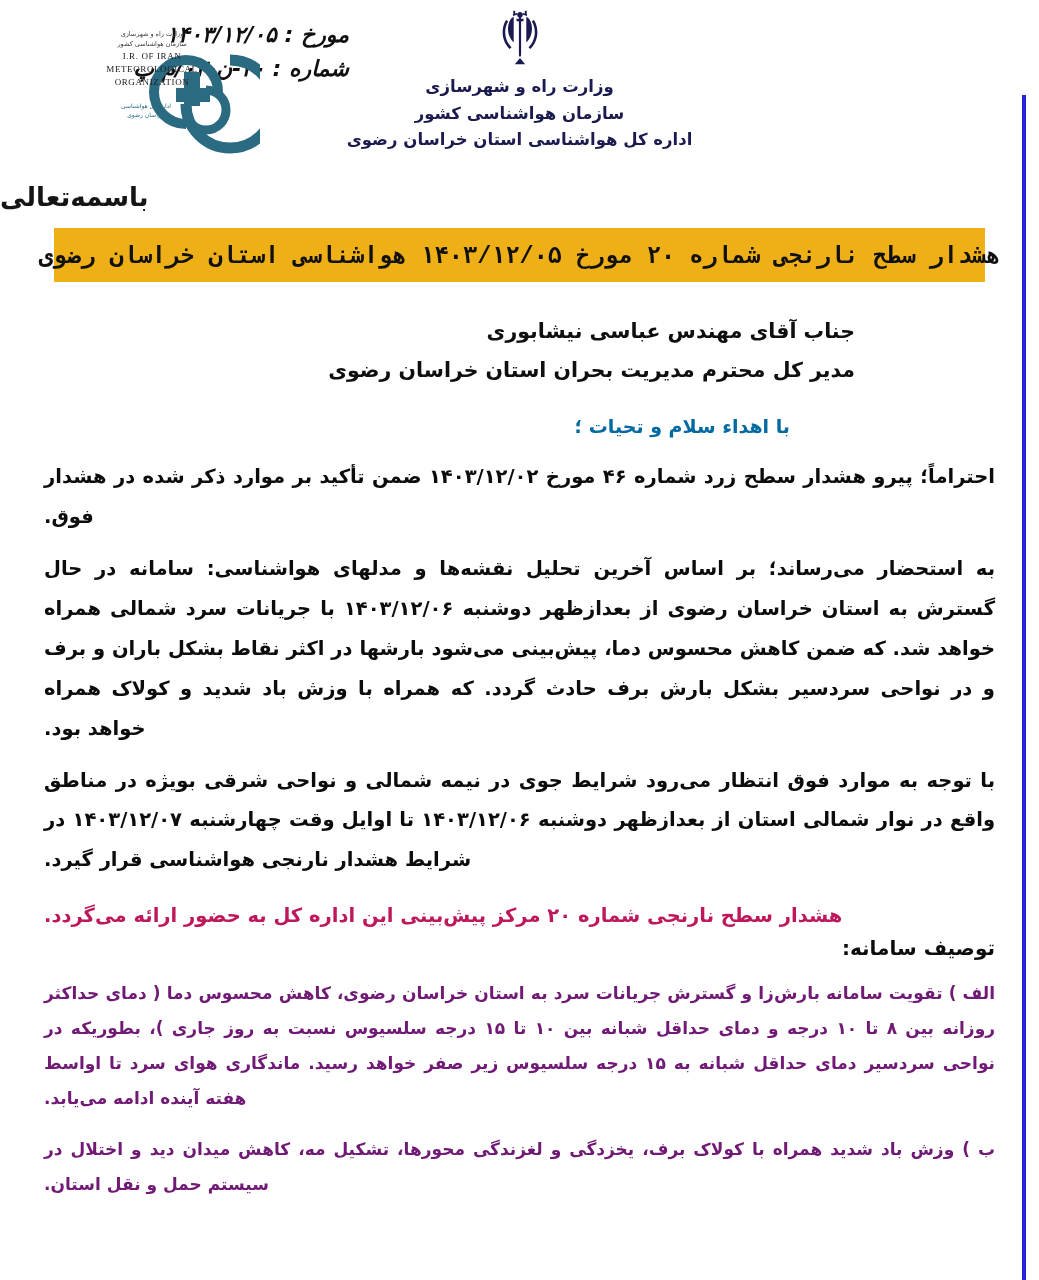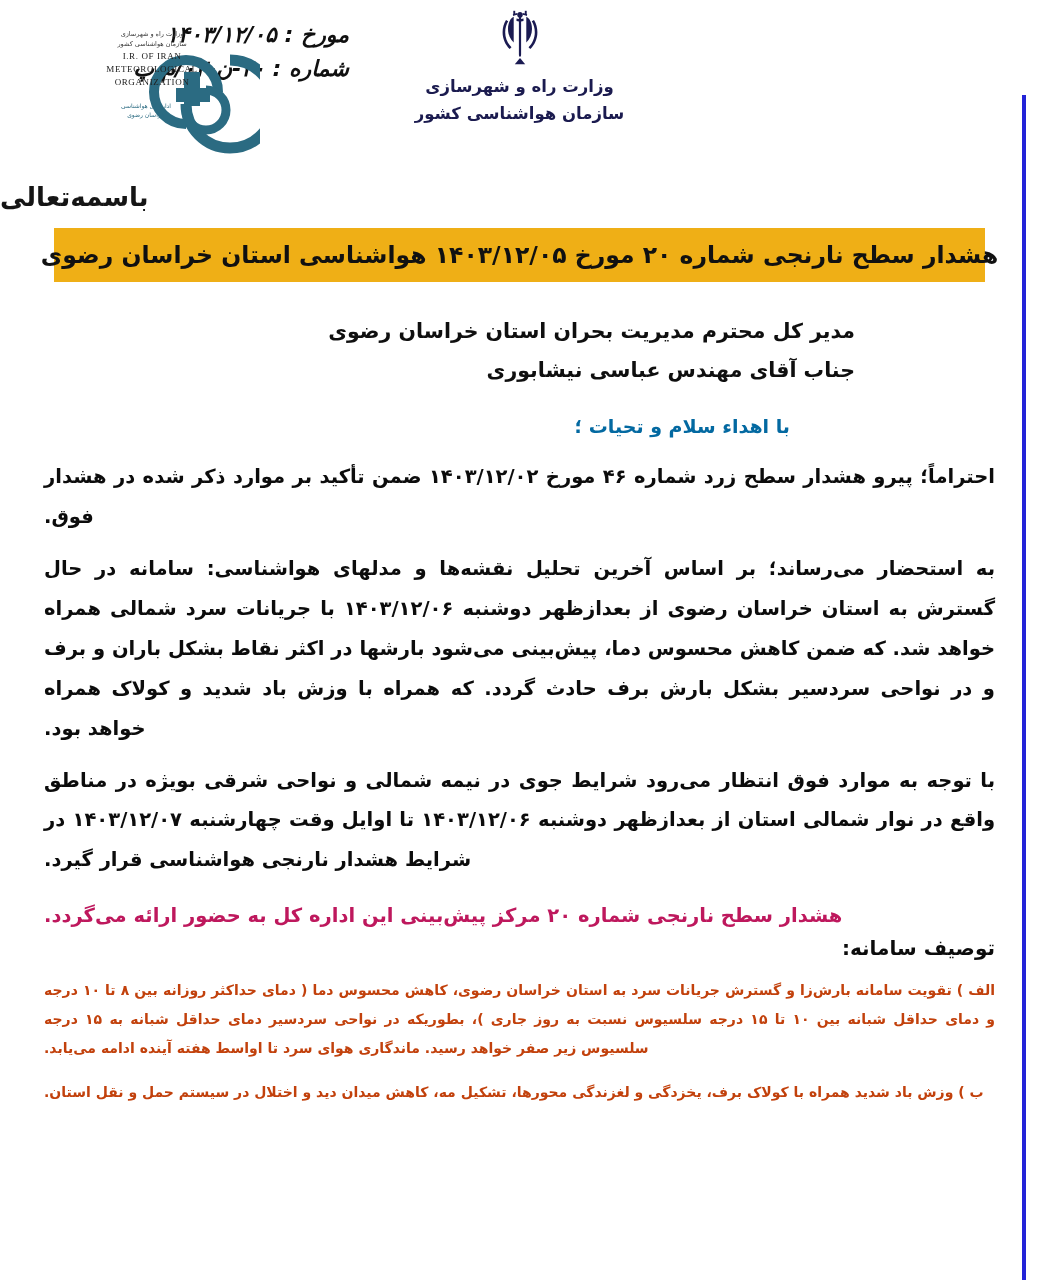--- a/index.html
+++ b/index.html
@@ -104,20 +104,21 @@
     position: absolute;
     top: 228px;
     right: 54px;
     width: 931px;
     height: 54px;
     background: #efaf16;
     display: flex;
     align-items: center;
     justify-content: center;
     box-sizing: border-box;
+    font-family: Liberation Mono, monospace;
   }
   .banner-text {
     font-size: 23.5px;
     font-weight: 700;
     color: #111111;
     letter-spacing: 0.2px;
     white-space: nowrap;
   }
 
   
@@ -174,26 +175,26 @@
 
   .section-head {
     font-size: 20px;
     font-weight: 700;
     text-align: right;
     color: #0c0c0c;
   }
 
   p.item {
     margin: 16px 0 0 0;
-    font-size: 14px;
+    font-size: 17px;
     line-height: 2.05;
     font-weight: 600;
     text-align: justify;
     text-align-last: left;
-    color: #c2410c;
+    color: #701a75;
     direction: rtl;
   }
   .item-label {
     font-weight: 700;
   }
 </style>
 </head>
 <body>
 
 <div class="page">
@@ -217,20 +218,21 @@
           <path d="M47 12 c2.2 3.6 3.4 7.8 3.4 12.2 0 6.6 -2.7 12.6 -7.1 16.9 l-1.8 -1.9 c3.9 -3.8 6.3 -9.1 6.3 -15 0 -4 -1.1 -7.7 -3 -10.9 z"></path>
           <path d="M42.4 11.2 c1.7 2.9 2.6 6.2 2.6 9.7 0 5.3 -2.2 10.1 -5.7 13.6 l0 -25.7 c1.1 .6 2.1 1.4 3.1 2.4 z"></path>
           <path d="M26.3 2.8 l1.9 0 0 3.3 -1.9 0 z"></path>
           <path d="M37.8 2.8 l1.9 0 0 3.3 -1.9 0 z"></path>
           <path d="M25.8 6.3 c1.4 -.6 3.1 -1.2 4.6 -1.4 l0 1.9 c-1.4 .2 -3 .7 -4.2 1.3 z"></path>
           <path d="M40.2 6.3 c-1.4 -.6 -3.1 -1.2 -4.6 -1.4 l0 1.9 c1.4 .2 3 .7 4.2 1.3 z"></path>
         </g>
       </svg>
       <div class="org-line">وزارت راه و شهرسازی</div>
       <div class="org-line">سازمان هواشناسی کشور</div>
+      <div class="org-line">اداره کل هواشناسی استان خراسان رضوی</div>
     </div>
 
     <div class="logo-block">
       <svg width="180" height="140" viewBox="0 0 180 140">
 
         <g fill="none" stroke="#2b6b82">
           <path d="M150 46 a44 44 0 1 1 -44 44" stroke-width="11"></path>
           <path d="M142 66 a32 32 0 1 0 -32 32" stroke-width="10" transform="translate(-4,12)"></path>
           <path d="M126 76 a20 20 0 1 1 -20 20" stroke-width="9"></path>
         </g>
@@ -251,22 +253,22 @@
 
   <div class="basmala">باسمه‌تعالی</div>
 
   <div class="banner">
     <span class="banner-text">هشدار سطح نارنجی شماره ۲۰ مورخ ۱۴۰۳/۱۲/۰۵ هواشناسی استان خراسان رضوی</span>
   </div>
 
   <div class="body-area">
 
     <div class="addressee">
+      <div>جناب آقای مهندس عباسی نیشابوری</div>
       <div>مدیر کل محترم مدیریت بحران استان خراسان رضوی</div>
-      <div>جناب آقای مهندس عباسی نیشابوری</div>
     </div>
 
     <div class="greeting">با اهداء سلام و تحیات ؛</div>
 
     <p class="para first">احتراماً؛ پیرو هشدار سطح زرد شماره ۴۶ مورخ ۱۴۰۳/۱۲/۰۲ ضمن تأکید بر موارد ذکر شده در هشدار فوق.</p>
     <p class="para">به استحضار می‌رساند؛ بر اساس آخرین تحلیل نقشه‌ها و مدلهای هواشناسی: سامانه در حال گسترش به استان خراسان رضوی از بعدازظهر دوشنبه ۱۴۰۳/۱۲/۰۶ با جریانات سرد شمالی همراه خواهد شد. که ضمن کاهش محسوس دما، پیش‌بینی می‌شود بارشها در اکثر نقاط بشکل باران و برف و در نواحی سردسیر بشکل بارش برف حادث گردد. که همراه با وزش باد شدید و کولاک همراه خواهد بود.</p>
     <p class="para">با توجه به موارد فوق انتظار می‌رود شرایط جوی در نیمه شمالی و نواحی شرقی بویژه در مناطق واقع در نوار شمالی استان از بعدازظهر دوشنبه ۱۴۰۳/۱۲/۰۶ تا اوایل وقت چهارشنبه ۱۴۰۳/۱۲/۰۷ در شرایط هشدار نارنجی هواشناسی قرار گیرد.</p>
 
     <p class="closing">هشدار سطح نارنجی شماره ۲۰ مرکز پیش‌بینی این اداره کل به حضور ارائه می‌گردد.</p>
 

